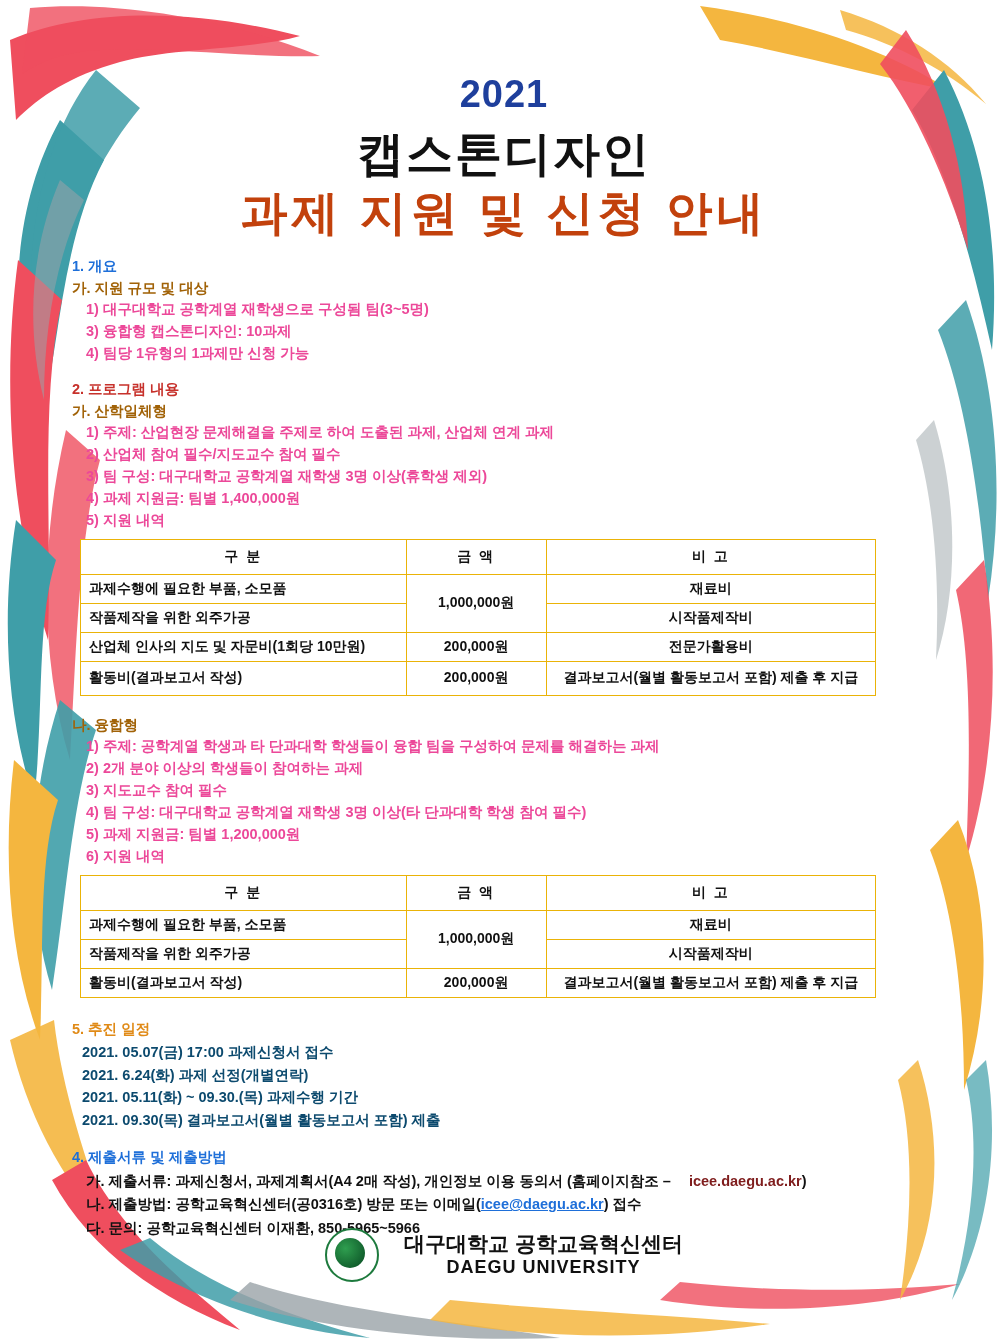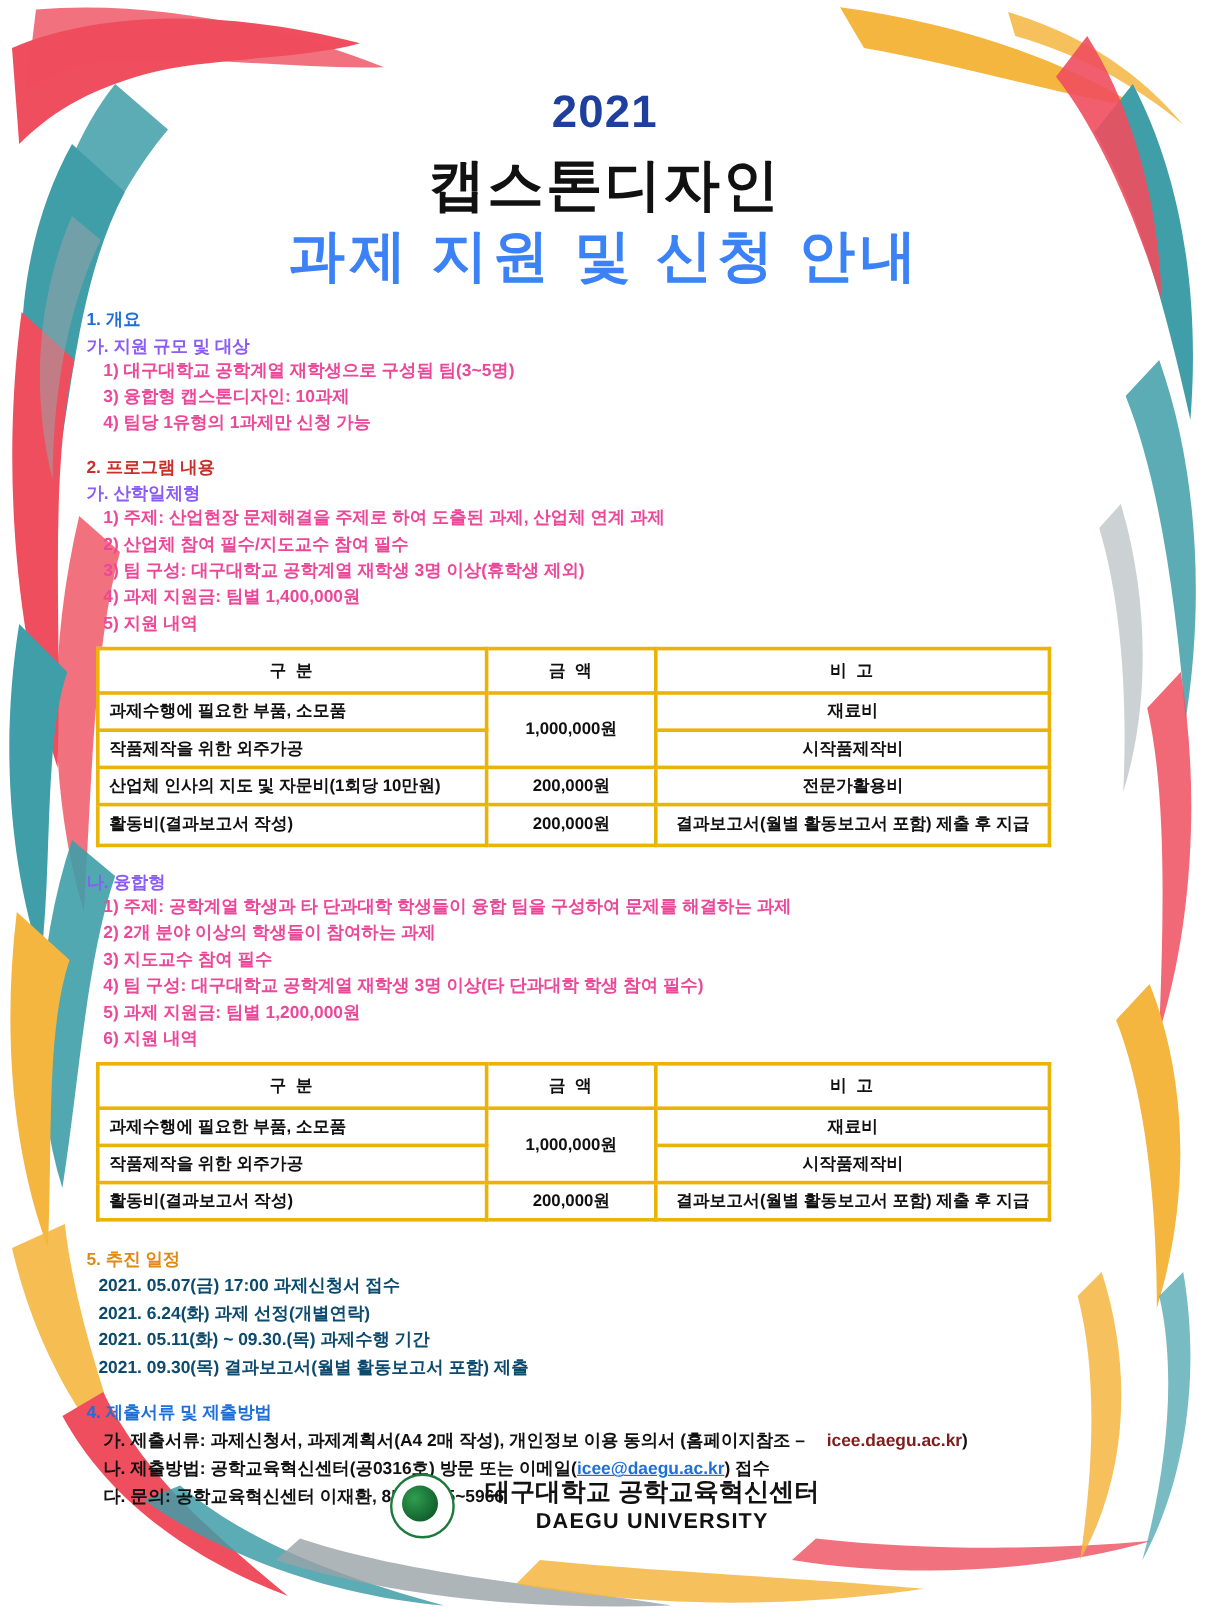--- a/index.html
+++ b/index.html
@@ -45,21 +45,21 @@
     font-size: 47px;
     font-weight: bold;
     color: #111111;
     letter-spacing: 2px;
     line-height: 1.28;
     margin-top: 8px;
   }
   .title-l2 {
     font-size: 47px;
     font-weight: bold;
-    color: #3b82f6;
+    color: #c2410c;
     letter-spacing: 4px;
     line-height: 1.25;
   }
 
   .body-area {
     margin: 14px 0 0 0;
     padding: 0 92px 0 72px;
   }
 
   .sec-head {
@@ -69,21 +69,21 @@
   }
   .sec-1 { color: #1e6fd9; }
   .sec-2 { color: #c7312b; }
   .sec-3 { color: #e08a16; }
   .sec-4 { color: #1e6fd9; }
   .sec-gap { margin-top: 16px; }
 
   .lvl-a {
     font-size: 14.5px;
     font-weight: bold;
-    color: #8b5cf6;
+    color: #a16207;
     margin: 1px 0 1px 0;
   }
   .lvl-n {
     font-size: 14.5px;
     font-weight: bold;
     color: #ec4899;
     margin: 1px 0 1px 14px;
     line-height: 1.45;
   }
   .sched-line {
@@ -112,21 +112,21 @@
 
   
   table.grant {
     border-collapse: collapse;
     width: 796px;
     margin: 8px 0 0 8px;
     background: #ffffff;
   }
   table.grant th,
   table.grant td {
-    border: 3px solid #eab308;
+    border: 1px solid #eab308;
     font-size: 14px;
     font-weight: bold;
     color: #111;
     padding: 5px 8px;
     background: #ffffff;
   }
   table.grant th {
     text-align: center;
     letter-spacing: 2px;
     height: 24px;

